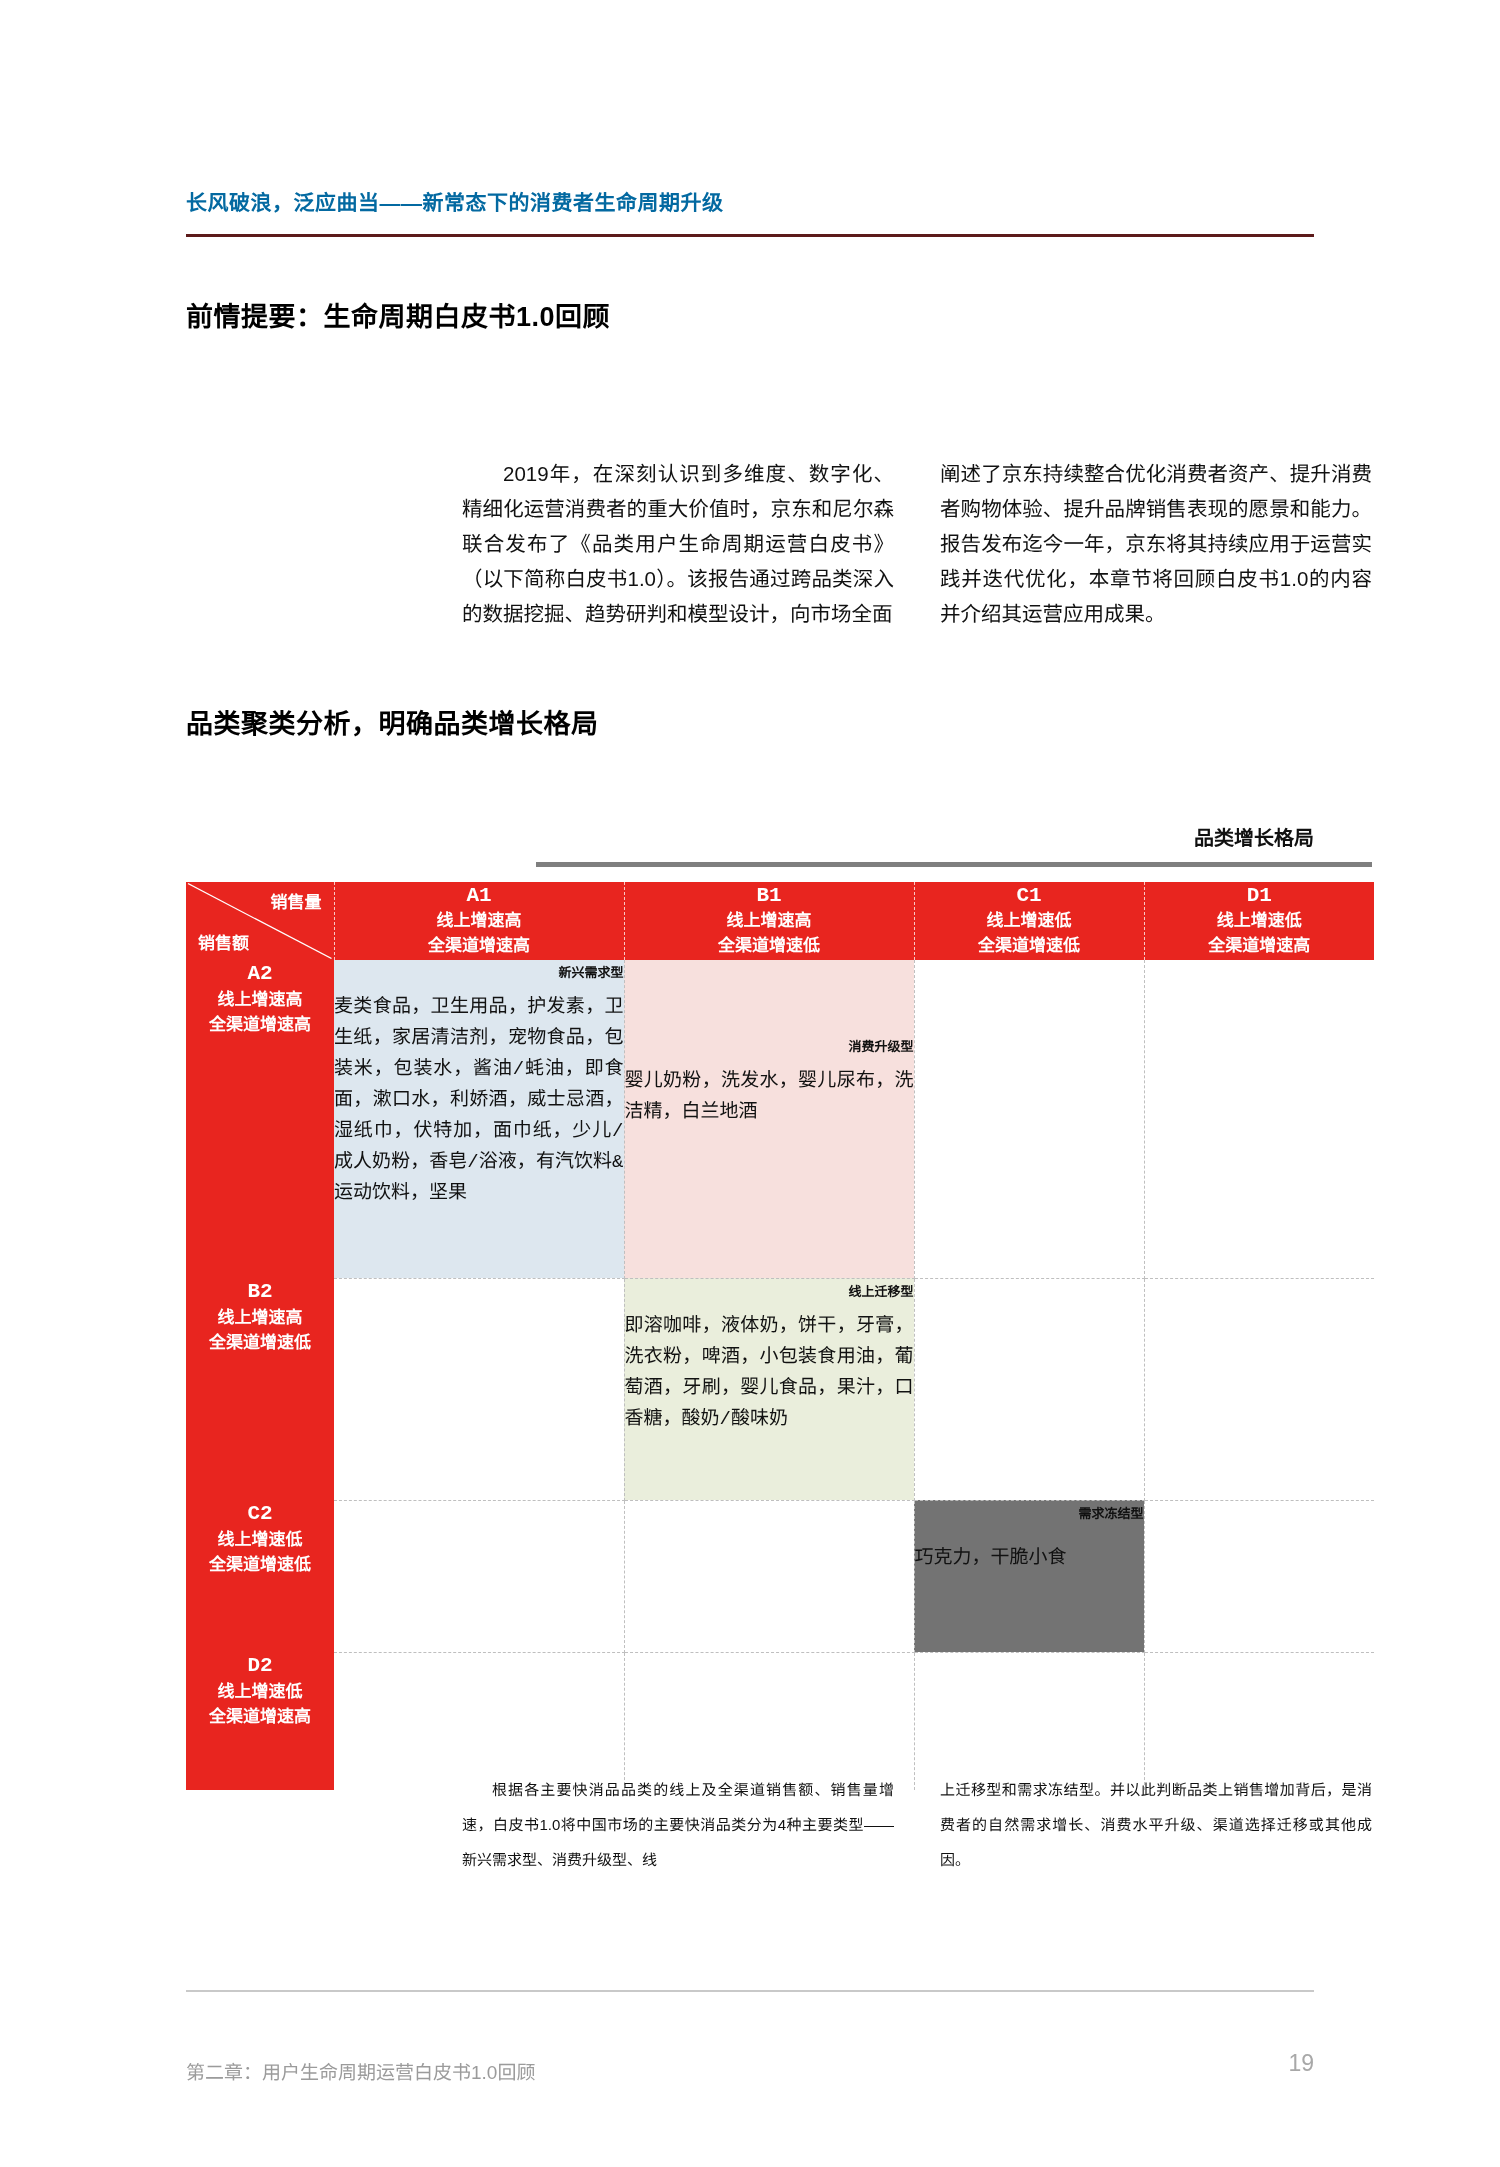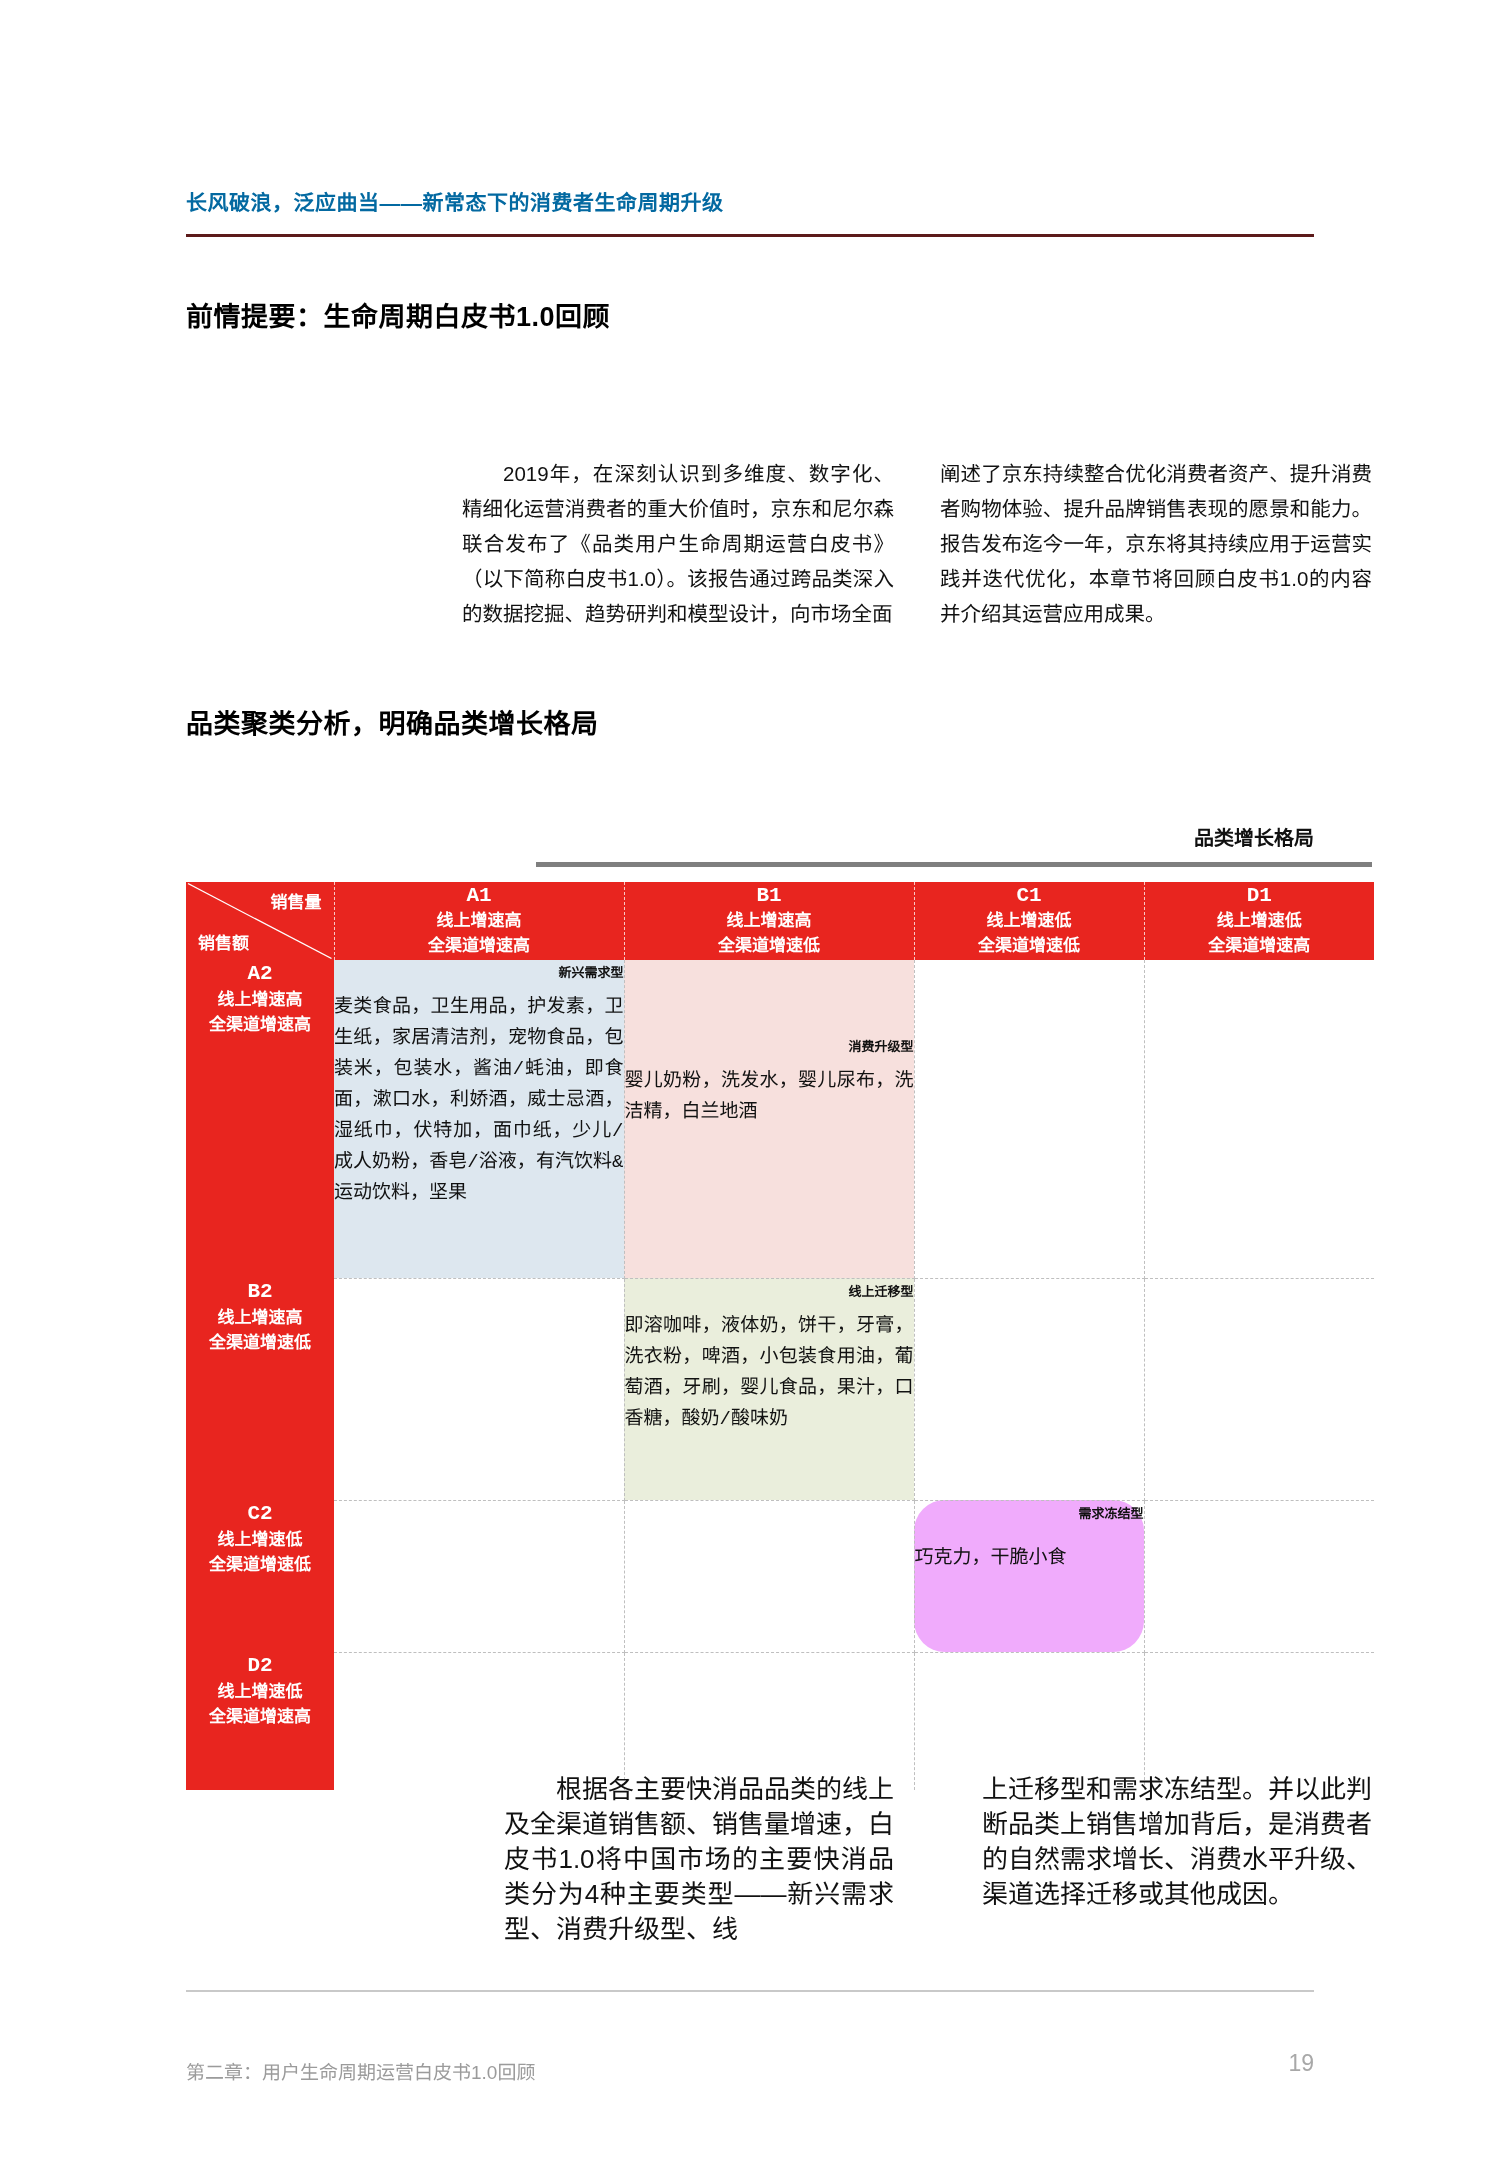--- a/index.html
+++ b/index.html
@@ -208,39 +208,38 @@
   .cell-body {
     font-size: 19px;
     line-height: 31px;
     color: #111111;
     text-align: justify;
     text-justify: inter-ideograph;
   }
   .fill-blue   { background: #dde7ef; }
   .fill-pink   { background: #f7e0dd; }
   .fill-olive  { background: #eaeedc; }
-  .fill-cyan   { background: #f0abfc; border-radius: 31px; }
+  .fill-cyan   { background: #737373; }
 
   
   .outro-columns {
     position: absolute;
     left: 462px;
     top: 1772px;
     width: 910px;
     display: flex;
     gap: 46px;
   }
   .outro-col {
     width: 432px;
-    font-size: 26px;
+    font-size: 15px;
     line-height: 35px;
     color: #111111;
     text-align: justify;
     text-justify: inter-ideograph;
-    margin-left: 42px;
   }
   .outro-col.first { text-indent: 2em; }
 
   
   .footer-rule {
     position: absolute;
     left: 186px;
     top: 1990px;
     width: 1128px;
     height: 2px;

